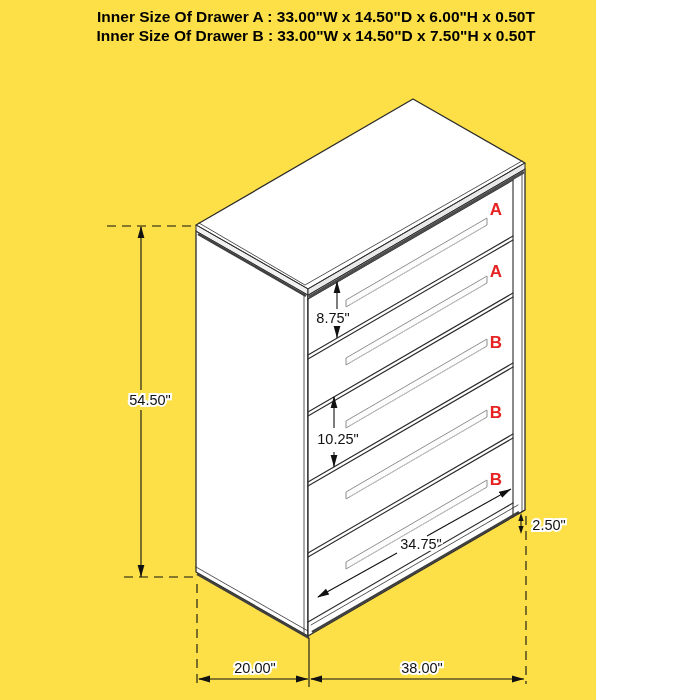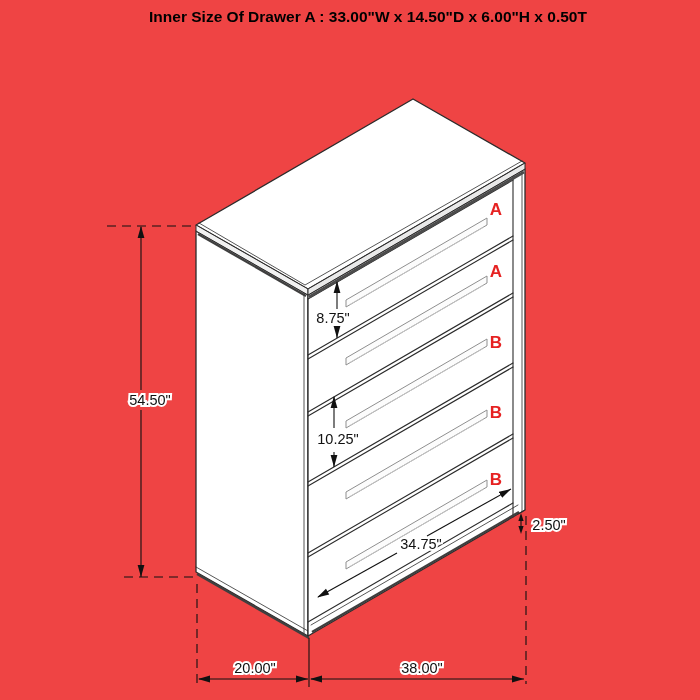--- a/index.html
+++ b/index.html
@@ -1,16 +1,16 @@
 <!DOCTYPE html>
 <html style="--line: #2b2b2b; --dim: #111111; --label_red: #e62222;"><head>
 <meta charset="utf-8">
 <style>
   html,body{margin:0;padding:0;background:#ffffff;}
-  #stage{position:relative;width:700px;height:700px;background:#ef4444;overflow:hidden;
+  #stage{position:relative;width:596px;height:700px;background:#fde047;overflow:hidden;
          font-family:"Liberation Sans",sans-serif;}
   .title{position:absolute;top:7px;left:36px;right:0;text-align:center;
          font:bold 15.5px "Liberation Sans",sans-serif;color:#000;line-height:19px;}
   svg{position:absolute;left:0;top:0;}
   .face{fill:#ffffff;stroke:var(--line);stroke-width:1.3;stroke-linejoin:round;}
   .band{stroke:var(--line);stroke-width:1;stroke-linejoin:round;}
   .band-lf{fill:#f1f1f1;}
   .band-fr{fill:#e9e9e9;}
   .ln{stroke:var(--line);stroke-width:1.1;fill:none;stroke-linecap:round;}
   .thin{stroke-width:0.8;}
@@ -25,20 +25,21 @@
              paint-order:stroke;stroke:#ffffff;stroke-width:4;}
   .red-label{font:bold 17px "Liberation Sans",sans-serif;fill:var(--label_red);text-anchor:middle;}
 </style>
 </head>
 <body>
 
 <div id="stage">
 
   <div class="title">
     <div>Inner Size Of Drawer A : 33.00"W x 14.50"D x 6.00"H x 0.50T</div>
+    <div>Inner Size Of Drawer B : 33.00"W x 14.50"D x 7.50"H x 0.50T</div>
   </div>
 
   <svg width="700" height="700" viewBox="0 0 700 700">
     <defs>
       <marker id="mE" markerUnits="userSpaceOnUse" markerWidth="13" markerHeight="8" refX="12" refY="4" orient="auto">
         <path class="arr" d="M0,0.6 L12,4 L0,7.4 Z"></path>
       </marker>
       <marker id="mS" markerUnits="userSpaceOnUse" markerWidth="13" markerHeight="8" refX="1" refY="4" orient="auto">
         <path class="arr" d="M12,0.6 L0,4 L12,7.4 Z"></path>
       </marker>

